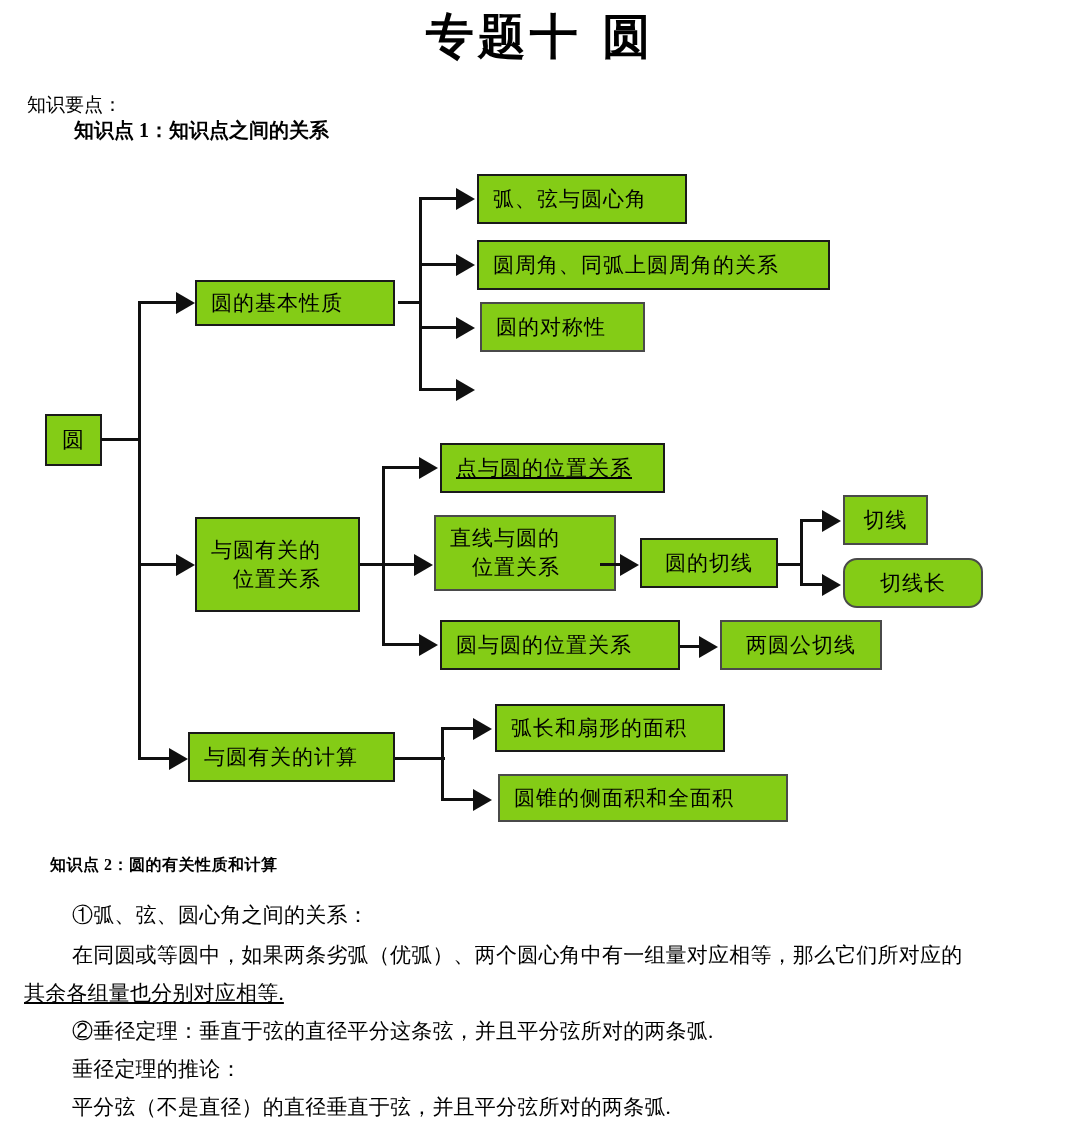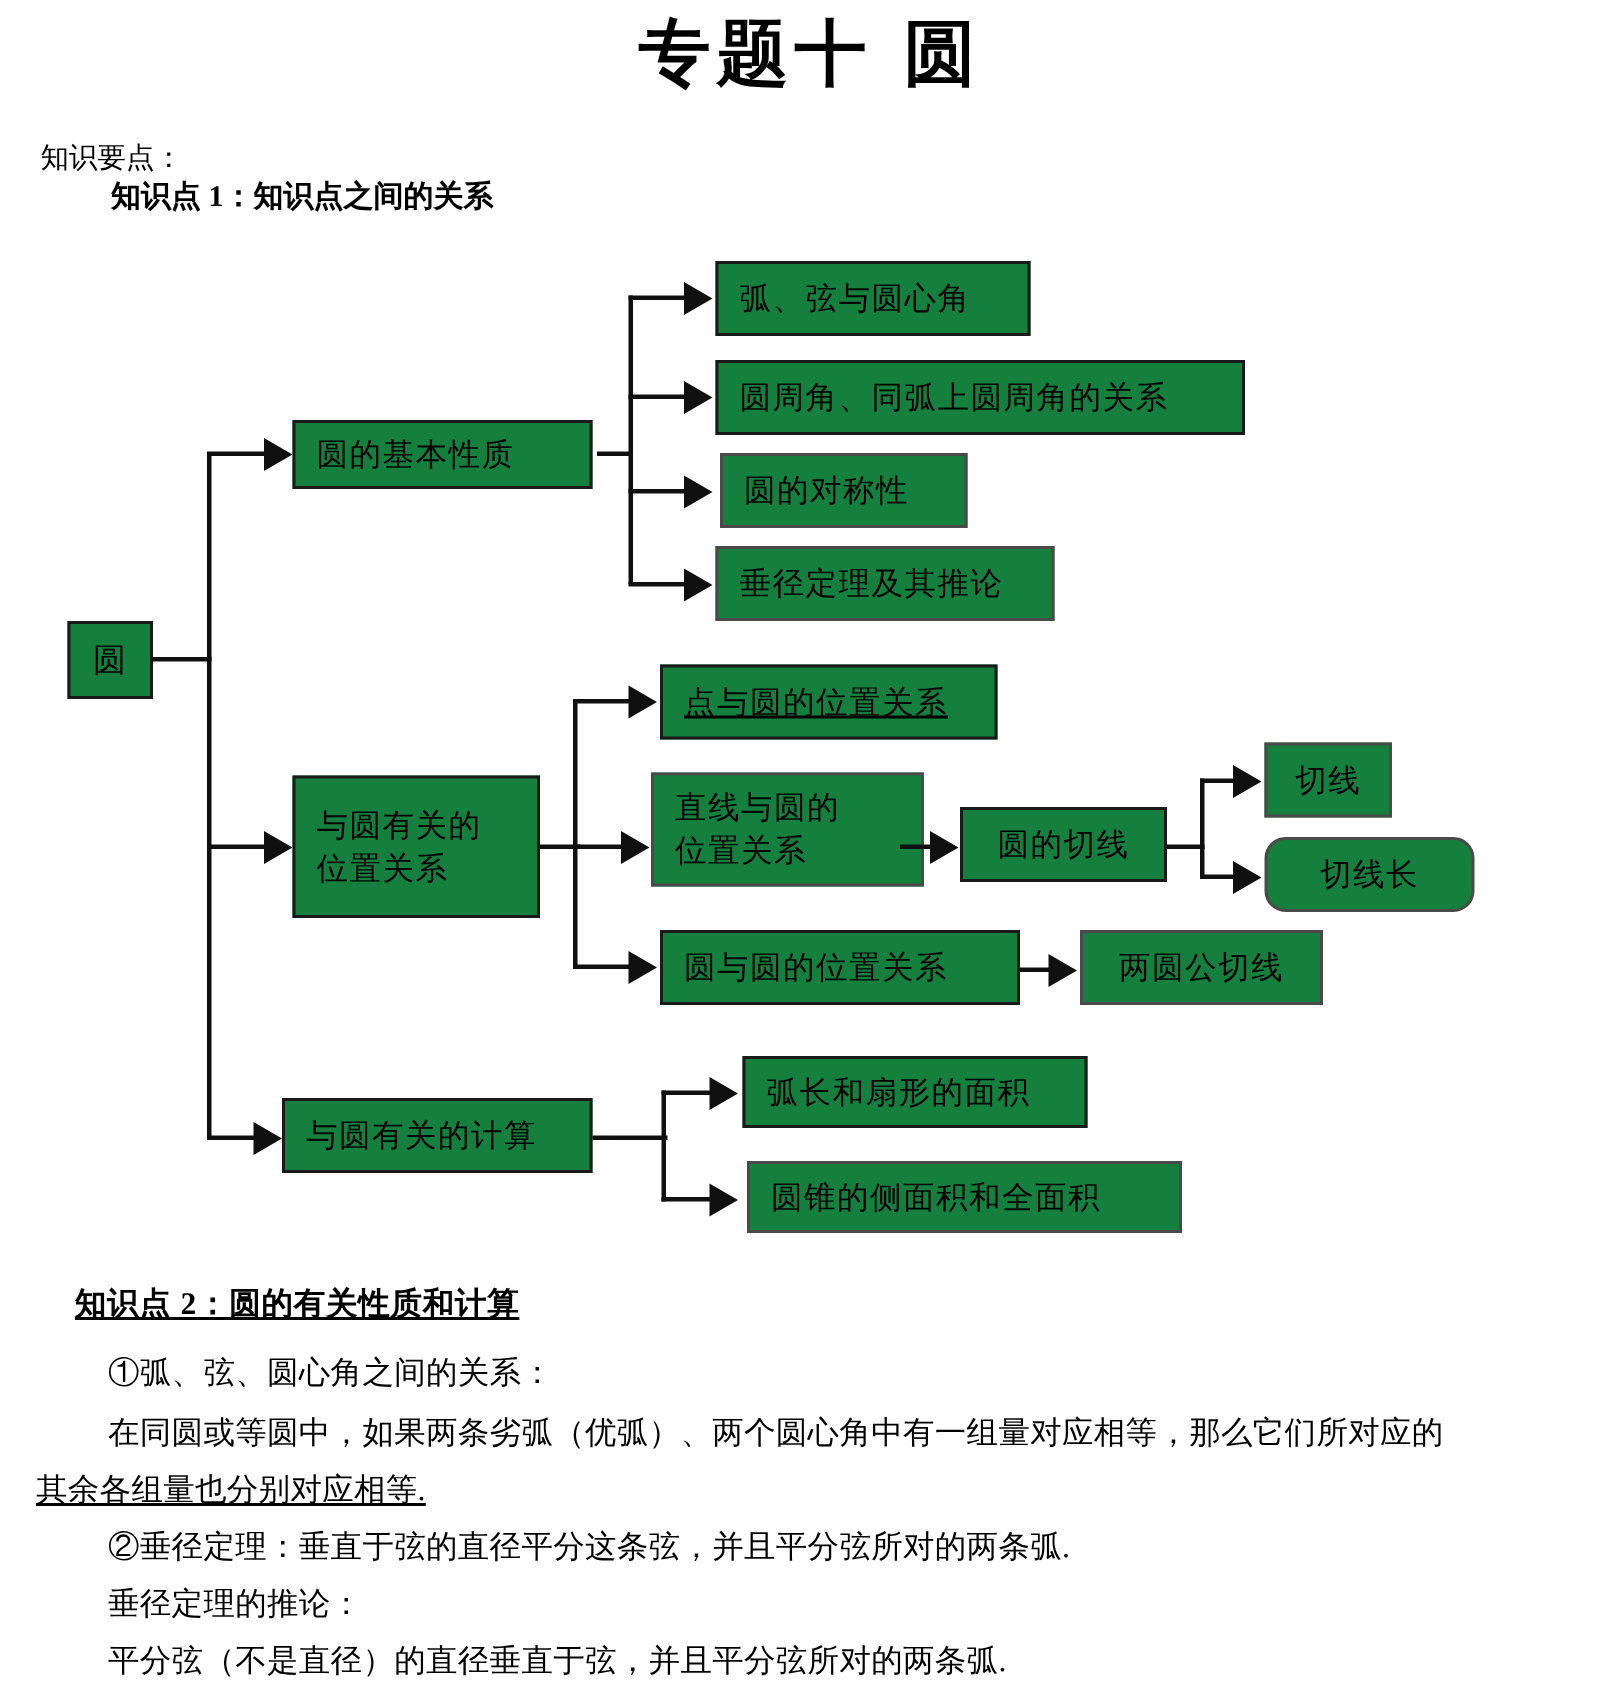--- a/index.html
+++ b/index.html
@@ -31,29 +31,30 @@
     position:absolute;left:74px;top:117px;
     font-size:20px;font-weight:bold;
   }
 
   
   .diagram{position:absolute;left:0;top:0;width:1080px;height:860px;}
   .node{
     position:absolute;
     box-sizing:border-box;
     border:2px solid #1a1a1a;
-    background:#15803d;
+    background:#84cc16;
     font-size:21px;
     line-height:1.38;
     display:flex;
     align-items:center;
     justify-content:flex-start;
     padding-left:14px;
     white-space:pre-line;
     letter-spacing:1px;
+    text-align:right;
   }
   .node.thin{border-width:2px;border-color:#4a4a4a;}
   .node.center{justify-content:center;padding-left:0;}
   .node.two{align-items:center;}
 
   
   .ln{position:absolute;background:#101010;}
   .hl{height:3px;}
   .vl{width:3px;}
   .arrow{
@@ -61,21 +62,21 @@
     width:0;height:0;
     border-top:11px solid transparent;
     border-bottom:11px solid transparent;
     border-left:19px solid #101010;
   }
 
   
   .body-text{position:absolute;left:0;top:855px;width:1080px;}
   .kp2{
     position:absolute;left:50px;top:0;
-    font-size:21px;font-weight:bold;letter-spacing:.5px;text-decoration:underline;
+    font-size:16px;font-weight:bold;letter-spacing:.5px;
   }
   .p{
     position:absolute;
     font-size:21px;
     line-height:1.62;
     letter-spacing:.2px;
   }
   .p.indent{left:72px;}
   .p.flush{left:24px;text-decoration:underline;}
   .p.w{width:1036px;}
@@ -110,21 +111,20 @@
     <div class="ln hl" style="left:419px;top:263px;width:40px;"></div>
     <div class="arrow" style="left:456px;top:254px;"></div>
     <div class="node" style="left:477px;top:240px;width:353px;height:50px;">圆周角、同弧上圆周角的关系</div>
 
     <div class="ln hl" style="left:419px;top:326px;width:40px;"></div>
     <div class="arrow" style="left:456px;top:317px;"></div>
     <div class="node thin" style="left:480px;top:302px;width:165px;height:50px;">圆的对称性</div>
 
     <div class="ln hl" style="left:419px;top:388px;width:40px;"></div>
     <div class="arrow" style="left:456px;top:379px;"></div>
-    <div class="node thin" style="left:477px;top:364px;width:226px;height:50px;">垂径定理及其推论</div>
 
     <div class="ln hl" style="left:138px;top:563px;width:42px;"></div>
     <div class="arrow" style="left:176px;top:554px;"></div>
     <div class="node two" style="left:195px;top:517px;width:165px;height:95px;">与圆有关的
 位置关系</div>
 
     <div class="ln hl" style="left:360px;top:563px;width:27px;"></div>
     <div class="ln vl" style="left:382px;top:466px;height:180px;"></div>
 
     <div class="ln hl" style="left:382px;top:466px;width:40px;"></div>

